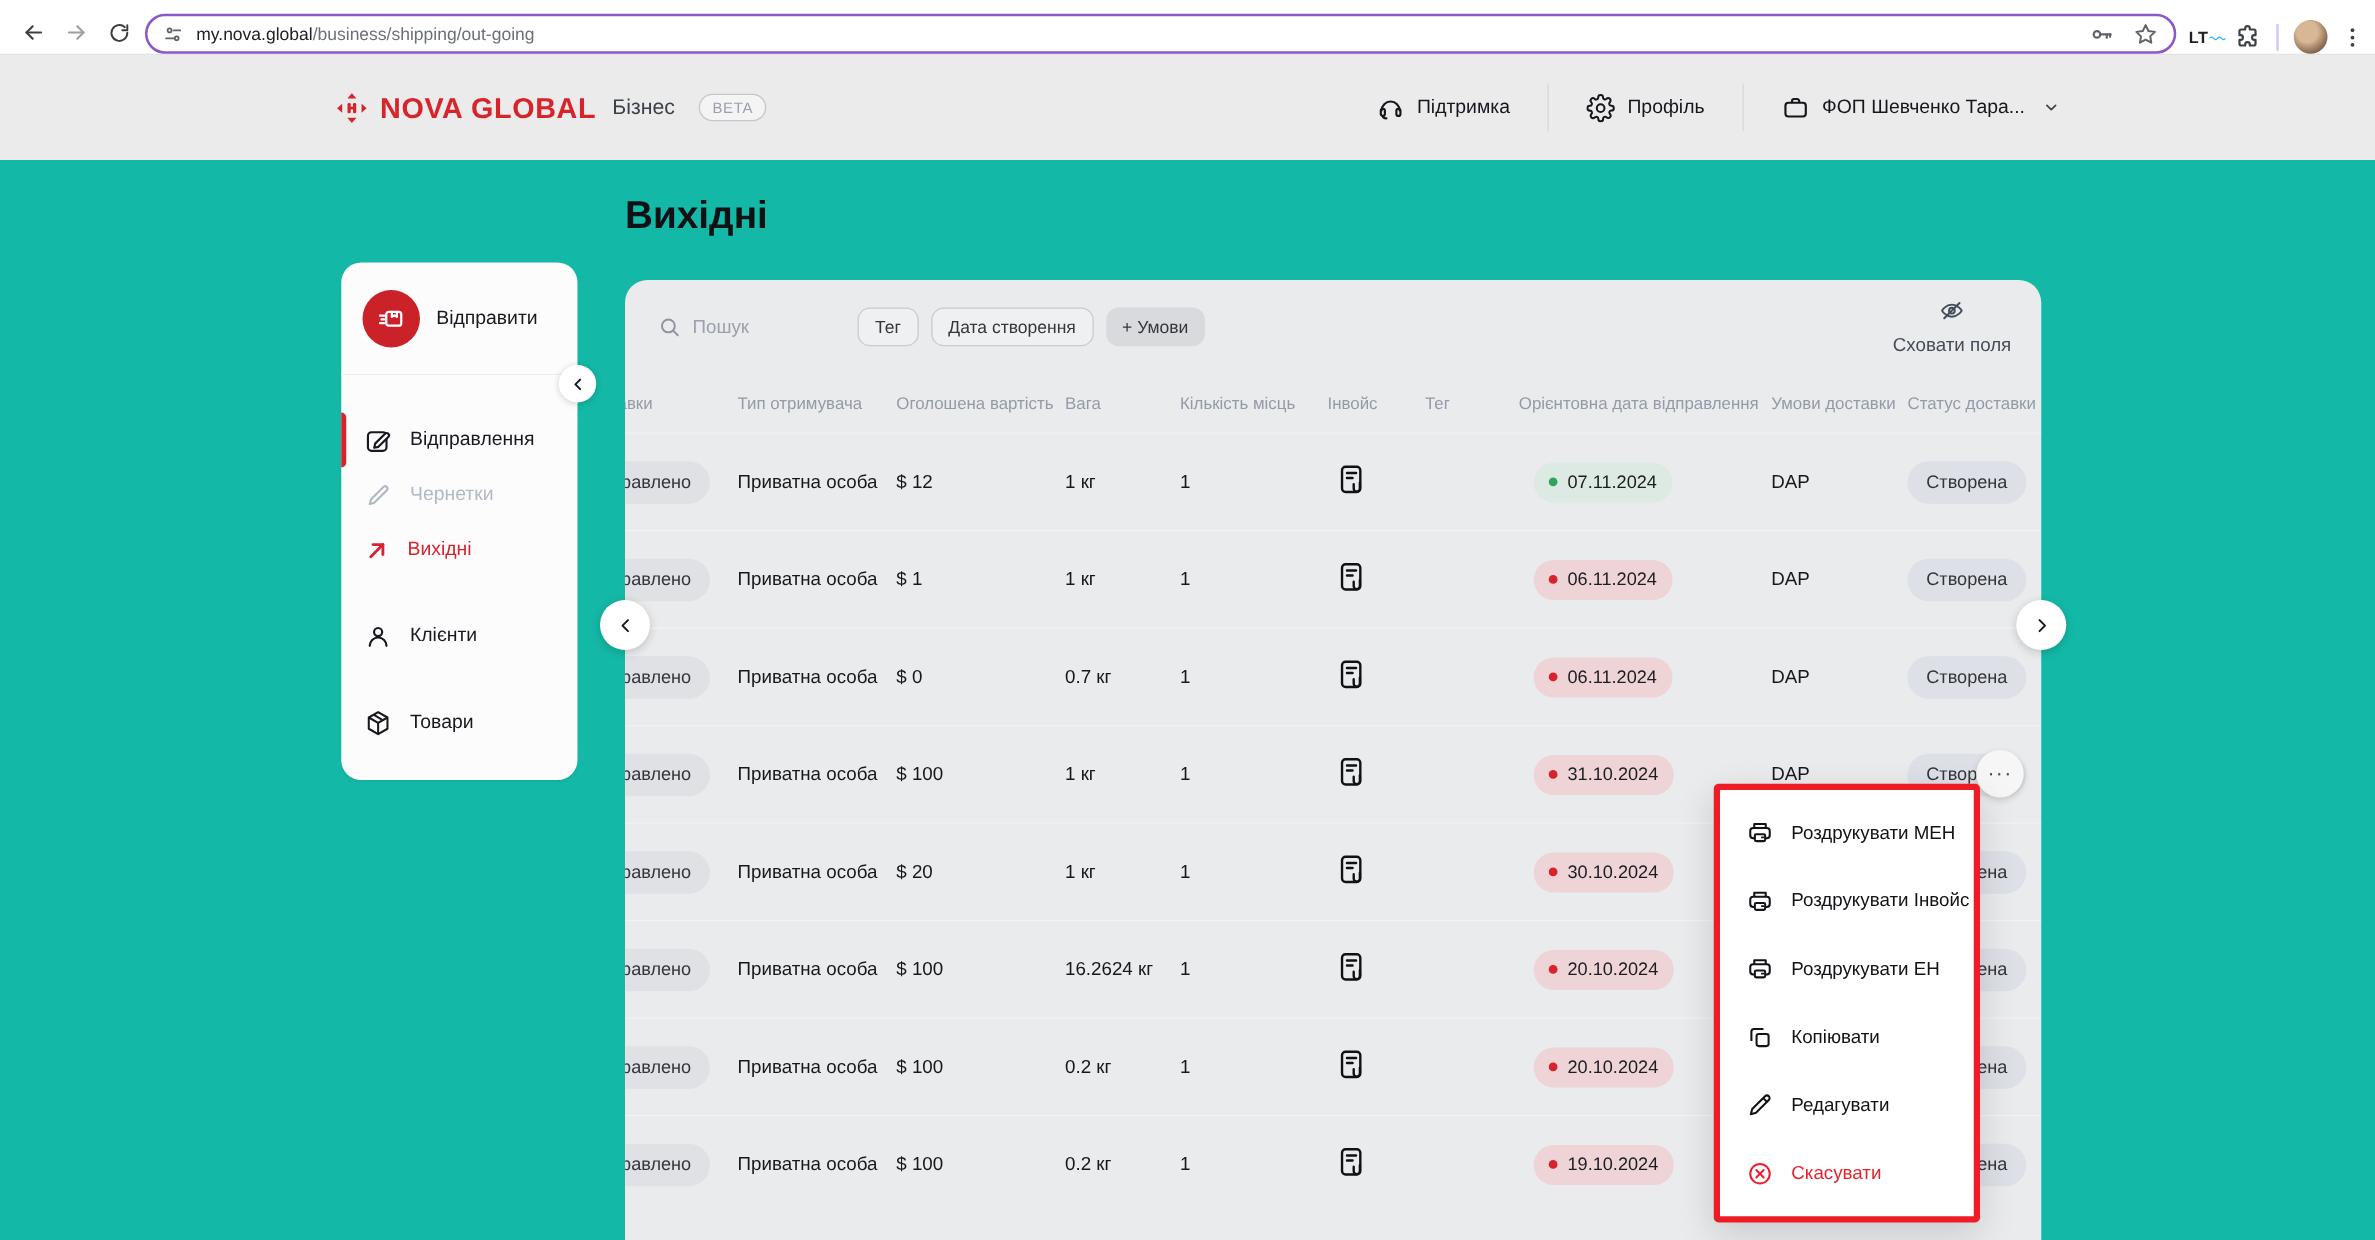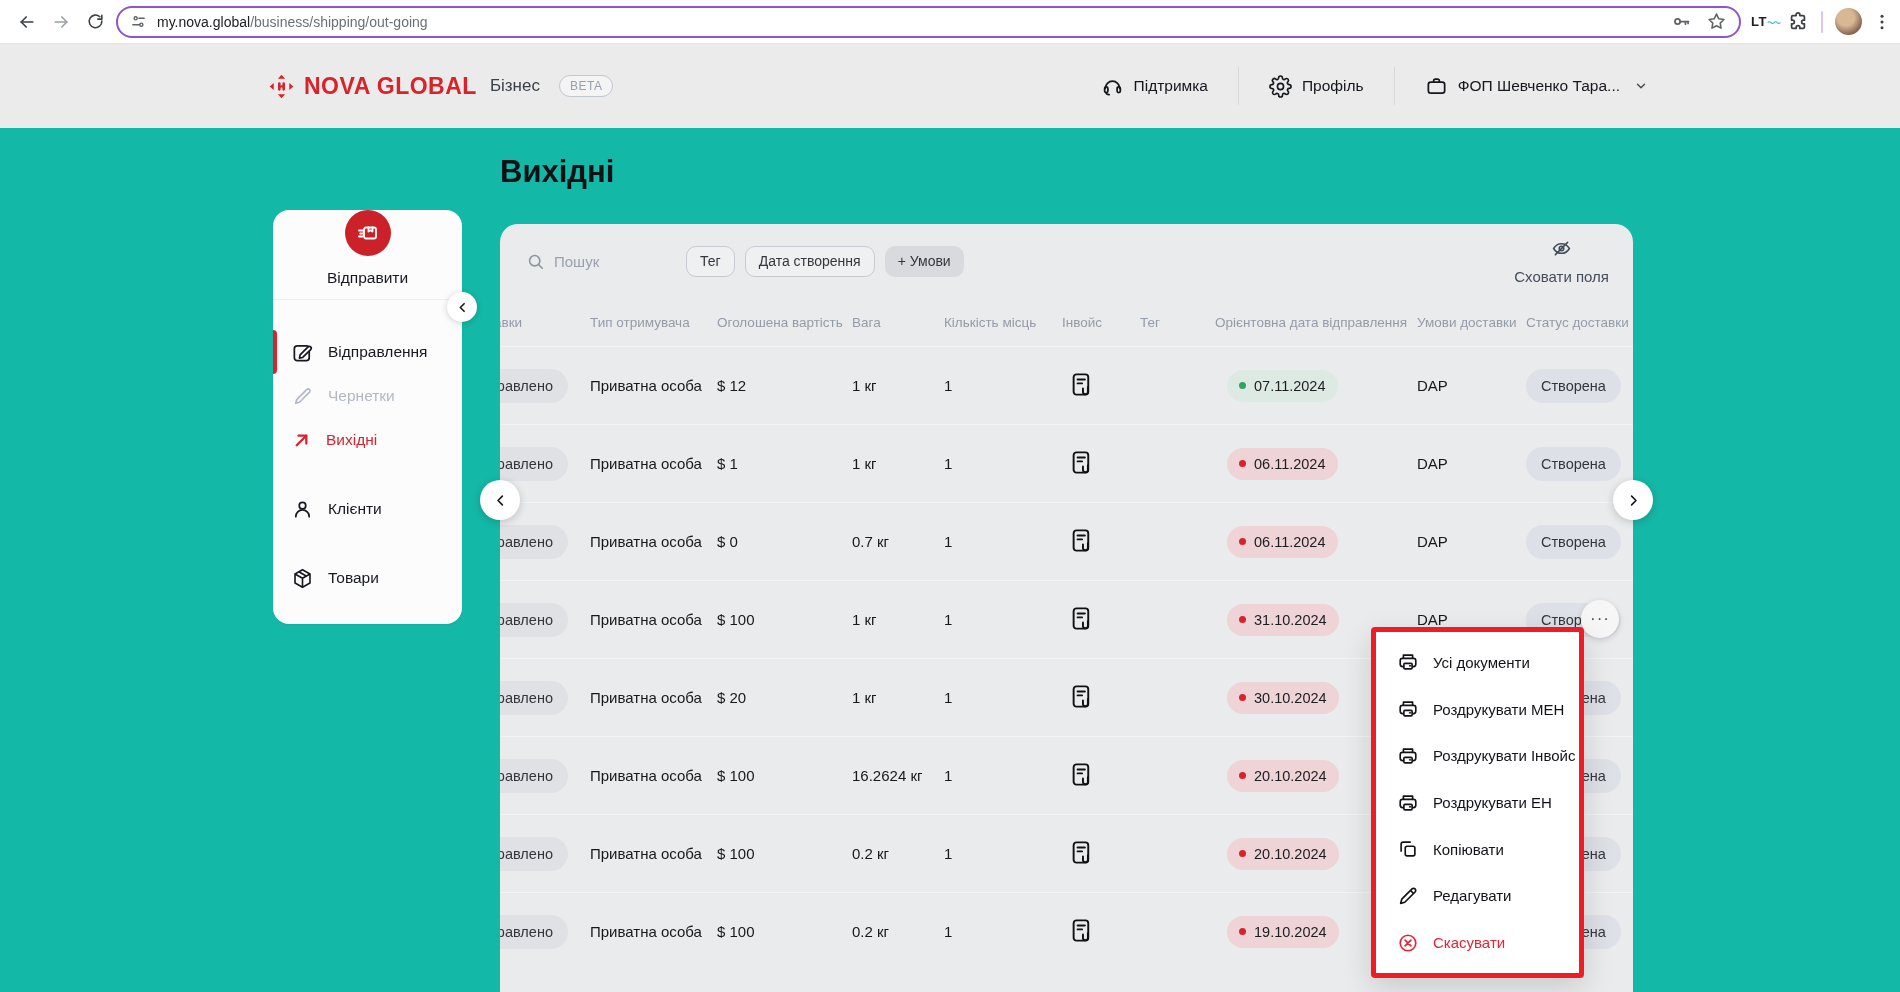--- a/index.html
+++ b/index.html
@@ -1,20 +1,20 @@
 <!DOCTYPE html>
 <html><head>
 <meta charset="utf-8">
 <style>
   * { margin:0; padding:0; box-sizing:border-box; }
   html,body { width:1900px; height:992px; overflow:hidden; background:#e4e4e5;
               font-family:"Liberation Sans","DejaVu Sans",sans-serif; }
 
   
-  .browser-bar{ width:1900px; height:44px; background:#ffffff; display:flex; align-items:center;
+  .browser-bar{ width:1900px; height:44px; background:#ffffff; display:flex; align-items:flex-end;
                 padding:0 10px; border-bottom:1px solid #e3e3e3; }
   .nav-btn{ width:34px; height:34px; display:flex; align-items:center; justify-content:center;
             border-radius:50%; cursor:pointer; flex:none; }
   .url-bar{ width:1625px; height:32px; margin-left:4px; border:2px solid #8d57c9; border-radius:16px;
             display:flex; align-items:center; padding:0 12px; background:#fff; flex:none; }
   .url-text{ font-size:14px; color:#202124; margin-left:10px; flex:1; white-space:nowrap; overflow:hidden; }
   .url-text .path{ color:#6b7077; }
   .ext-area{ display:flex; align-items:center; margin-left:10px; gap:6px; }
   .lt-icon{ display:flex; flex-direction:row; align-items:center; width:30px; }
   .lt-icon b{ font-size:13px; color:#202124; letter-spacing:.5px; line-height:12px;}
@@ -35,22 +35,22 @@
                 color:#15171c; cursor:pointer; height:100%; }
   .v-div{ width:1px; height:38px; background:#d8d8da; }
 
   
   .main{ position:relative; width:1900px; height:864px; background:#14b8a6; }
   .page-title{ position:absolute; left:500px; top:26px; font-size:31px; font-weight:700; color:#101114; }
 
   
   .sidebar{ position:absolute; left:273px; top:82px; width:189px; height:414px; background:#fcfcfd;
             border-radius:16px; box-shadow:0 1px 2px rgba(0,0,0,.05); }
-  .side-top{ height:90px; display:flex; align-items:center; gap:13px; padding:0 34px;
-             border-bottom:1px solid #ededef; cursor:pointer;flex-direction:column;}
+  .side-top{ height:90px; display:flex; align-items:center; gap:13px; padding:0 17px;
+             border-bottom:1px solid #ededef; cursor:pointer;}
   .send-circle{ width:46px; height:46px; border-radius:50%; background:#cb2229; display:flex;
                 align-items:center; justify-content:center; flex:none;}
   .side-top span{ font-size:15.5px; color:#17191e; }
   .collapse-btn{ position:absolute; left:447px; top:164px; width:30px; height:30px; border-radius:50%;
                  background:#fff; box-shadow:0 1px 6px rgba(0,0,0,.18); display:flex; align-items:center;
                  justify-content:center; cursor:pointer; z-index:5;}
   .nav{ position:relative; padding-top:30px; }
   .active-bar{ position:absolute; left:0; top:30px; width:4px; height:44px; background:#d6232e;
                border-radius:0 4px 4px 0; }
   .nav-item{ height:44px; display:flex; align-items:center; gap:14px; padding:0 18px;
@@ -489,31 +489,20 @@
   <div class="context-menu" id="context-menu">
       <div class="menu-item">
         <span>
           <svg width="22" height="22" viewBox="0 0 24 24" fill="none" stroke="#121317" stroke-width="1.8" stroke-linejoin="round">
             <path d="M7 8V4.5h10V8"></path>
             <rect x="3.5" y="8" width="17" height="9" rx="2.5"></rect>
             <rect x="7.5" y="13.5" width="9" height="6" rx="1.2" fill="#fff"></rect>
             <path d="M13 16.2h2.5" stroke-width="1.5"></path>
           </svg>
         </span>
-        <span>Усі документи</span>
-      </div>
-      <div class="menu-item">
-        <span>
-          <svg width="22" height="22" viewBox="0 0 24 24" fill="none" stroke="#121317" stroke-width="1.8" stroke-linejoin="round">
-            <path d="M7 8V4.5h10V8"></path>
-            <rect x="3.5" y="8" width="17" height="9" rx="2.5"></rect>
-            <rect x="7.5" y="13.5" width="9" height="6" rx="1.2" fill="#fff"></rect>
-            <path d="M13 16.2h2.5" stroke-width="1.5"></path>
-          </svg>
-        </span>
         <span>Роздрукувати МЕН</span>
       </div>
       <div class="menu-item">
         <span>
           <svg width="22" height="22" viewBox="0 0 24 24" fill="none" stroke="#121317" stroke-width="1.8" stroke-linejoin="round">
             <path d="M7 8V4.5h10V8"></path>
             <rect x="3.5" y="8" width="17" height="9" rx="2.5"></rect>
             <rect x="7.5" y="13.5" width="9" height="6" rx="1.2" fill="#fff"></rect>
             <path d="M13 16.2h2.5" stroke-width="1.5"></path>
           </svg>

